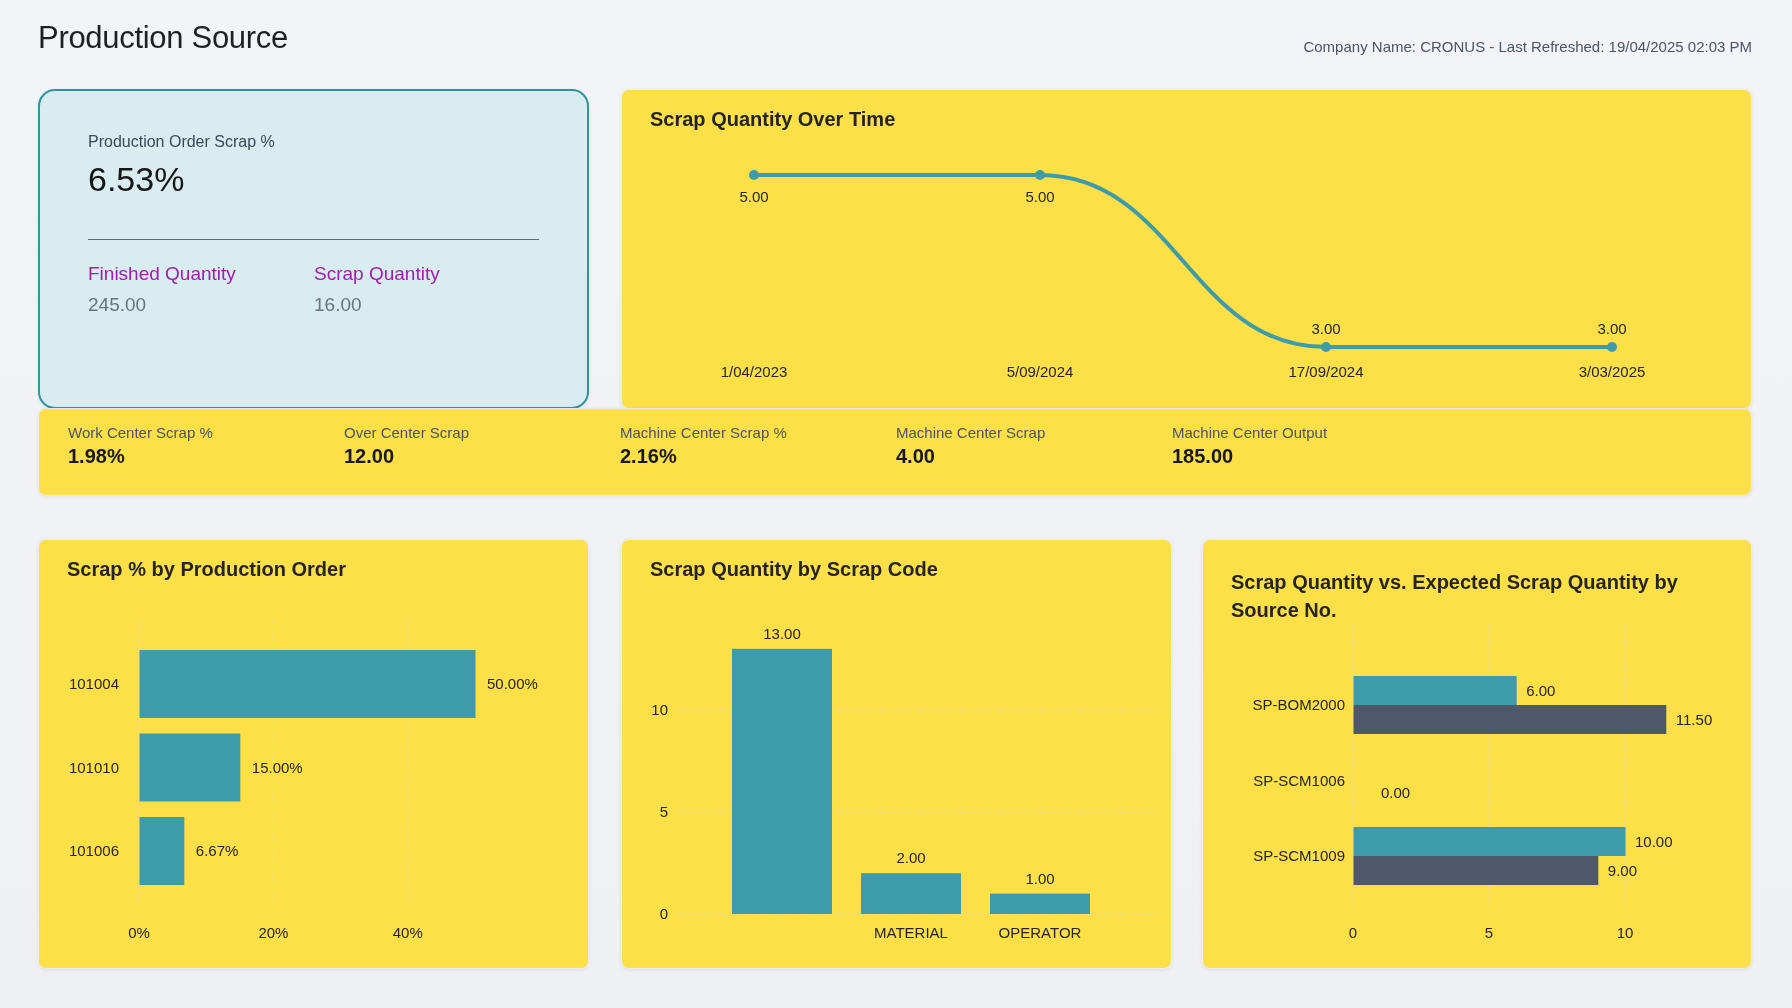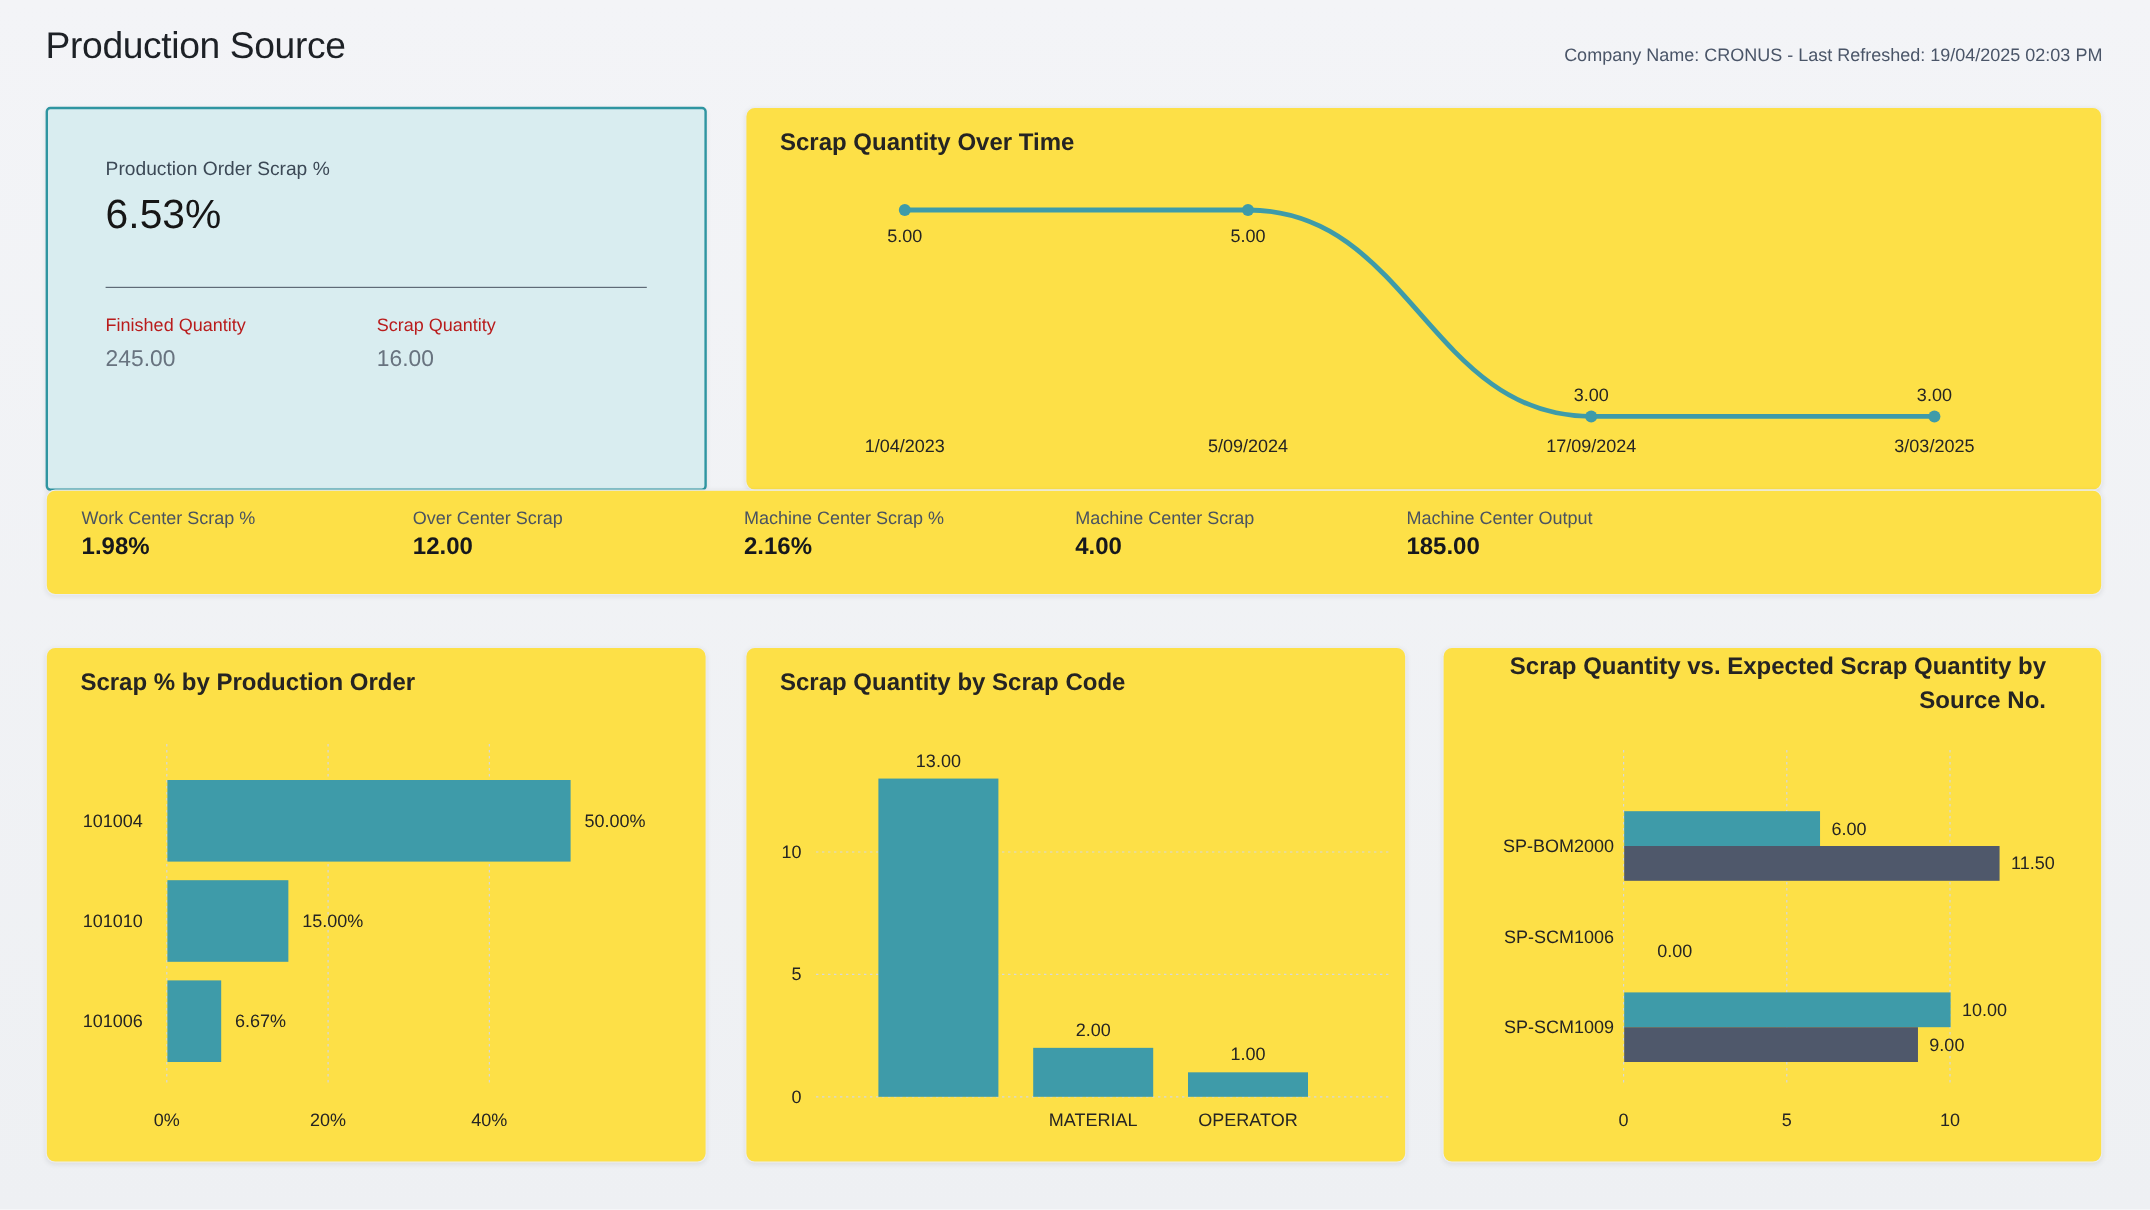--- a/index.html
+++ b/index.html
@@ -16,33 +16,33 @@
     position:absolute;right:40px;top:38px;font-size:15px;color:#4a5568;
   }
   .panel{
     position:absolute;background:#fde047;border:1px solid #ebedf0;border-radius:8px;
     box-shadow:0 1px 4px rgba(0,0,0,.07);box-sizing:border-box;
   }
   .panel h2{
     position:absolute;left:28px;top:18px;margin:0;
     font-size:20px;font-weight:700;color:#252423;z-index:2;
   }
-  .panel h2.two-line{top:2px;width:474px;line-height:28px;text-align:right;}
+  .panel h2.two-line{top:28px;width:474px;line-height:28px;}
   
   .card{
     position:absolute;left:38px;top:89px;width:551px;height:320px;
-    background:#d9edf0;border:2px solid #2f95a1;border-radius:4px;
+    background:#d9edf0;border:2px solid #2f95a1;border-radius:17px;
     box-sizing:border-box;padding:42px 48px 0;box-shadow:0 1px 4px rgba(0,0,0,.06);
   }
   .card-label{font-size:16px;color:#3c4956;}
   .card-value{font-size:34px;color:#161616;margin-top:9px;}
   .card-divider{border:none;border-top:1px solid #5f6b77;margin:40px 0 0;}
   .card-metrics{display:flex;margin-top:23px;}
   .metric-col1{width:226px;}
-  .metric-label{font-size:15px;color:#b91c1c;}
+  .metric-label{font-size:19px;color:#a21caf;}
   .metric-value{font-size:19px;color:#68737f;margin-top:9px;}
   
   #panel-line{left:621px;top:89px;width:1131px;height:320px;}
   #kpi-strip{left:38px;top:408px;width:1714px;height:88px;display:flex;padding:15px 0 0 29px;}
   #panel-a{left:38px;top:539px;width:551px;height:430px;}
   #panel-b{left:621px;top:539px;width:551px;height:430px;}
   #panel-c{left:1202px;top:539px;width:550px;height:430px;}
   .kpi{width:276px;}
   .kpi-label{font-size:15px;color:#4a5360;}
   .kpi-value{font-size:20px;font-weight:700;color:#16181d;margin-top:4px;}

